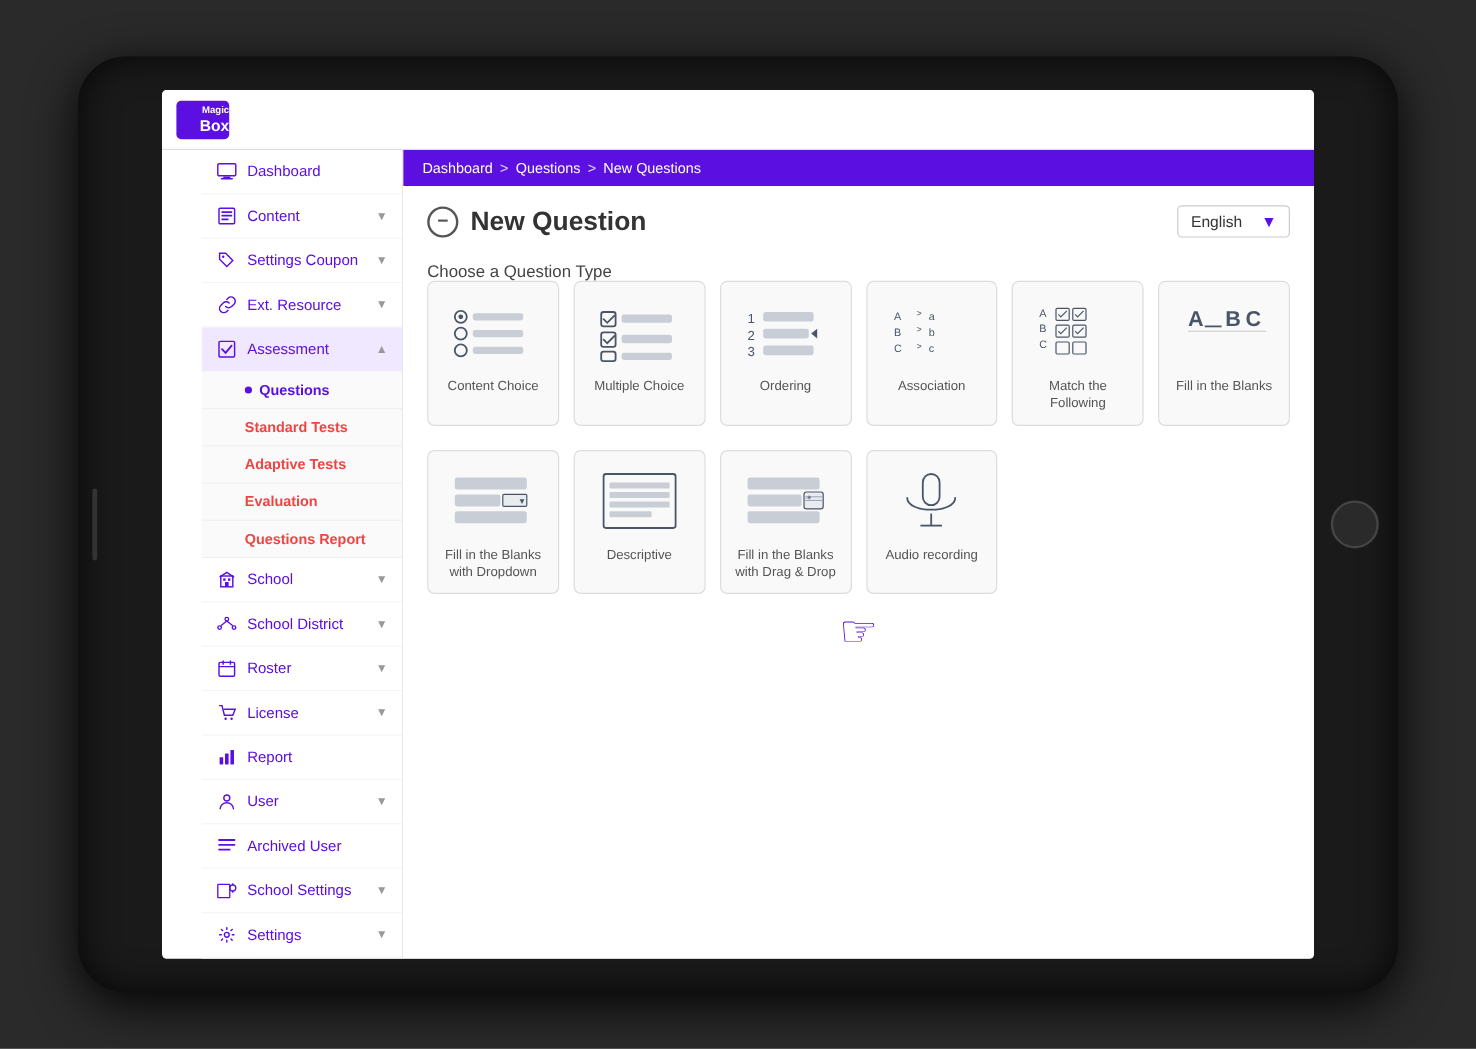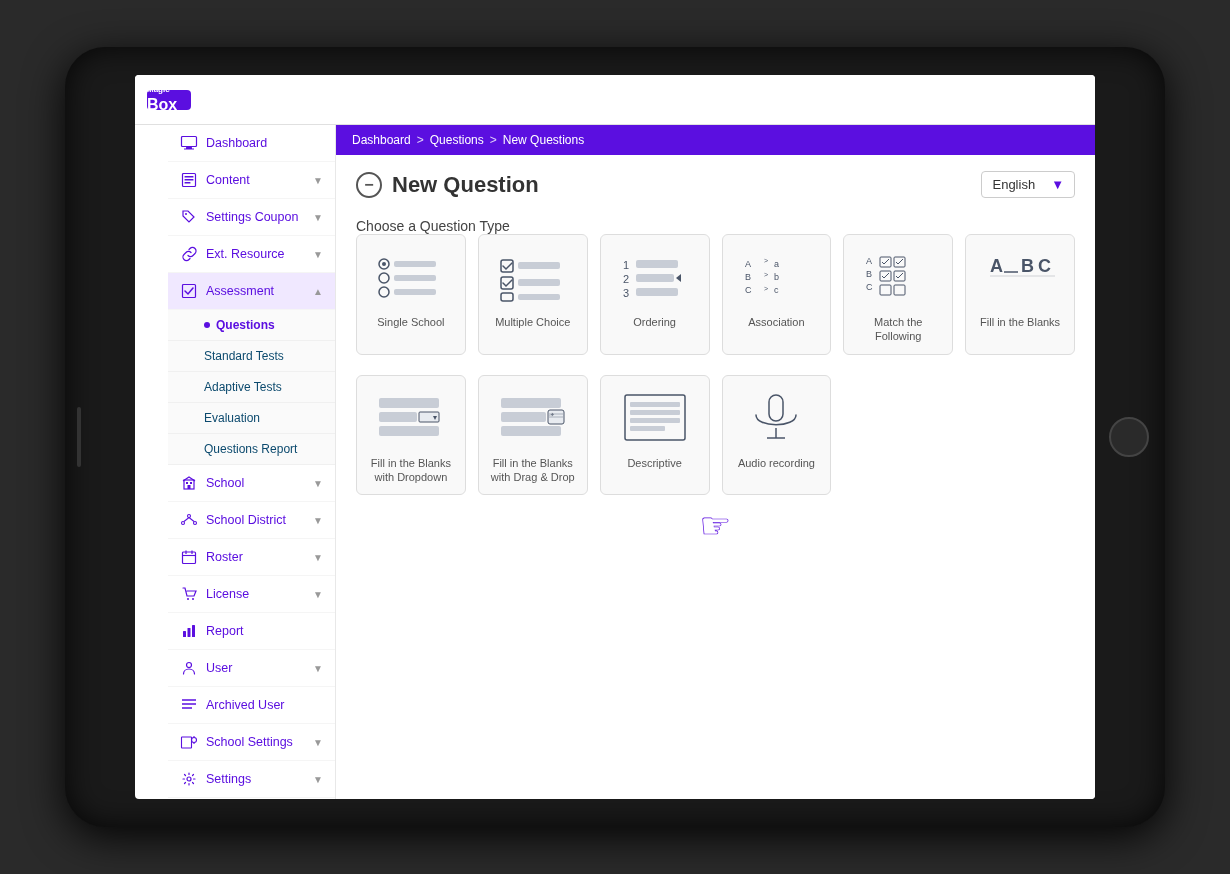--- a/index.html
+++ b/index.html
@@ -59,34 +59,34 @@
     .top-bar {
       height: 50px;
       background: #fff;
       border-bottom: 1px solid #e0e0e0;
       display: flex;
       align-items: center;
       padding: 0 12px;
     }
     .logo-box {
       width: 44px;
-      height: 20px;
+      height: 32px;
       background: #5b0fe0;
       border-radius: 4px;
       display: flex;
       flex-direction: column;
-      align-items: flex-start;
+      align-items: flex-end;
       justify-content: center;
       color: white;
       font-size: 9px;
       font-weight: bold;
       line-height: 1.2;
     }
     .logo-box .magic { font-size: 8px; }
-    .logo-box .box { font-size: 16px; }
+    .logo-box .box { font-size: 13px; }
     .main-layout {
       display: flex;
       flex: 1;
       overflow: hidden;
       padding-left: 33px;
     }
     
     .sidebar {
       width: 168px;
       background: #fff;
@@ -115,26 +115,27 @@
       font-size: 14px;
     }
     .sidebar-item .label { flex: 1; font-size: 12.5px; }
     .sidebar-item .arrow { font-size: 10px; color: #999; }
     .sidebar-submenu {
       background: #fafafa;
     }
     .sidebar-submenu .sub-item {
       padding: 8px 12px 8px 36px;
       font-size: 12px;
-      color: #0c4a6e;
+      color: #ef4444;
       cursor: pointer;
       border-bottom: 1px solid #f0f0f0;
       display: flex;
       align-items: center;
       gap: 6px;
+      font-weight: bold;
     }
     .sidebar-submenu .sub-item.active { color: #5b0fe0; font-weight: bold; }
     .sidebar-submenu .sub-item .dot {
       width: 6px;
       height: 6px;
       background: #5b0fe0;
       border-radius: 50%;
     }
     
     .main-content {
@@ -486,21 +487,21 @@
                 <svg width="70" height="55" viewBox="0 0 70 55" fill="none">
                   <circle cx="8" cy="14" r="5" stroke="#4a5568" stroke-width="1.5" fill="none"></circle>
                   <circle cx="8" cy="28" r="5" stroke="#4a5568" stroke-width="1.5" fill="none"></circle>
                   <circle cx="8" cy="14" r="2" fill="#4a5568"></circle>
                   <circle cx="8" cy="42" r="5" stroke="#4a5568" stroke-width="1.5" fill="none"></circle>
                   <rect x="18" y="11" width="42" height="6" rx="2" fill="#c8cdd6"></rect>
                   <rect x="18" y="25" width="42" height="6" rx="2" fill="#c8cdd6"></rect>
                   <rect x="18" y="39" width="42" height="6" rx="2" fill="#c8cdd6"></rect>
                 </svg>
               </div>
-              <span class="card-label">Single School</span>
+              <span class="card-label">Content Choice</span>
             </div>
 
             <div class="question-card">
               <div class="card-icon">
                 <svg width="70" height="55" viewBox="0 0 70 55" fill="none">
                   <rect x="3" y="10" width="12" height="12" rx="2" stroke="#4a5568" stroke-width="1.5" fill="none"></rect>
                   <polyline points="5,16 8,19 14,13" stroke="#4a5568" stroke-width="1.5" fill="none" stroke-linecap="round"></polyline>
                   <rect x="3" y="27" width="12" height="12" rx="2" stroke="#4a5568" stroke-width="1.5" fill="none"></rect>
                   <polyline points="5,33 8,36 14,30" stroke="#4a5568" stroke-width="1.5" fill="none" stroke-linecap="round"></polyline>
                   <rect x="3" y="43" width="12" height="8" rx="2" stroke="#4a5568" stroke-width="1.5" fill="none"></rect>
@@ -590,45 +591,45 @@
                   <polygon points="57,26 61,26 59,30" fill="#4a5568"></polygon>
                   <rect x="3" y="36" width="60" height="10" rx="2" fill="#c8cdd6"></rect>
                 </svg>
               </div>
               <span class="card-label">Fill in the Blanks with Dropdown</span>
             </div>
 
             <div class="question-card">
               <div class="card-icon">
                 <svg width="70" height="55" viewBox="0 0 70 55" fill="none">
+                  <rect x="5" y="5" width="60" height="45" rx="2" stroke="#4a5568" stroke-width="1.5" fill="none"></rect>
+                  <rect x="10" y="12" width="50" height="5" rx="1" fill="#c8cdd6"></rect>
+                  <rect x="10" y="20" width="50" height="5" rx="1" fill="#c8cdd6"></rect>
+                  <rect x="10" y="28" width="50" height="5" rx="1" fill="#c8cdd6"></rect>
+                  <rect x="10" y="36" width="35" height="5" rx="1" fill="#c8cdd6"></rect>
+                </svg>
+              </div>
+              <span class="card-label">Descriptive</span>
+            </div>
+
+            <div class="question-card">
+              <div class="card-icon">
+                <svg width="70" height="55" viewBox="0 0 70 55" fill="none">
                   <rect x="3" y="8" width="60" height="10" rx="2" fill="#c8cdd6"></rect>
                   <rect x="3" y="22" width="45" height="10" rx="2" fill="#c8cdd6"></rect>
                   <rect x="50" y="20" width="16" height="14" rx="2" stroke="#4a5568" stroke-width="1" fill="#e8ebf0"></rect>
                   <path d="M53 27 L57 24 L57 22 L60 25 L57 28 L57 26 L53 26" fill="#4a5568" opacity="0.7" transform="scale(0.7) translate(20,10)"></path>
                   <line x1="51" y1="24" x2="65" y2="24" stroke="#4a5568" stroke-width="0.8" opacity="0.5"></line>
                   <line x1="51" y1="27" x2="65" y2="27" stroke="#4a5568" stroke-width="0.8" opacity="0.5"></line>
                   <rect x="3" y="36" width="60" height="10" rx="2" fill="#c8cdd6"></rect>
                 </svg>
               </div>
               <span class="card-label">Fill in the Blanks with Drag &amp; Drop</span>
             </div>
 
-            <div class="question-card">
-              <div class="card-icon">
-                <svg width="70" height="55" viewBox="0 0 70 55" fill="none">
-                  <rect x="5" y="5" width="60" height="45" rx="2" stroke="#4a5568" stroke-width="1.5" fill="none"></rect>
-                  <rect x="10" y="12" width="50" height="5" rx="1" fill="#c8cdd6"></rect>
-                  <rect x="10" y="20" width="50" height="5" rx="1" fill="#c8cdd6"></rect>
-                  <rect x="10" y="28" width="50" height="5" rx="1" fill="#c8cdd6"></rect>
-                  <rect x="10" y="36" width="35" height="5" rx="1" fill="#c8cdd6"></rect>
-                </svg>
-              </div>
-              <span class="card-label">Descriptive</span>
-            </div>
-
 
             <div class="question-card">
               <div class="card-icon">
                 <svg width="70" height="55" viewBox="0 0 70 55" fill="none">
                   <rect x="28" y="5" width="14" height="26" rx="7" stroke="#4a5568" stroke-width="1.5" fill="none"></rect>
                   <path d="M15 25 C15 38 55 38 55 25" stroke="#4a5568" stroke-width="1.5" fill="none" stroke-linecap="round"></path>
                   <line x1="35" y1="38" x2="35" y2="48" stroke="#4a5568" stroke-width="1.5"></line>
                   <line x1="26" y1="48" x2="44" y2="48" stroke="#4a5568" stroke-width="1.5"></line>
                 </svg>
               </div>

